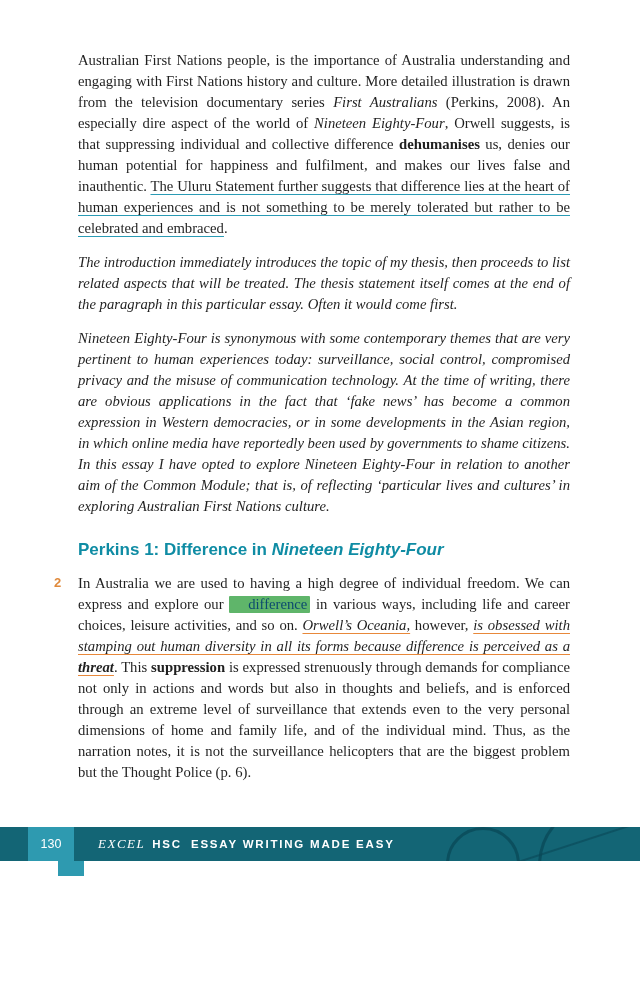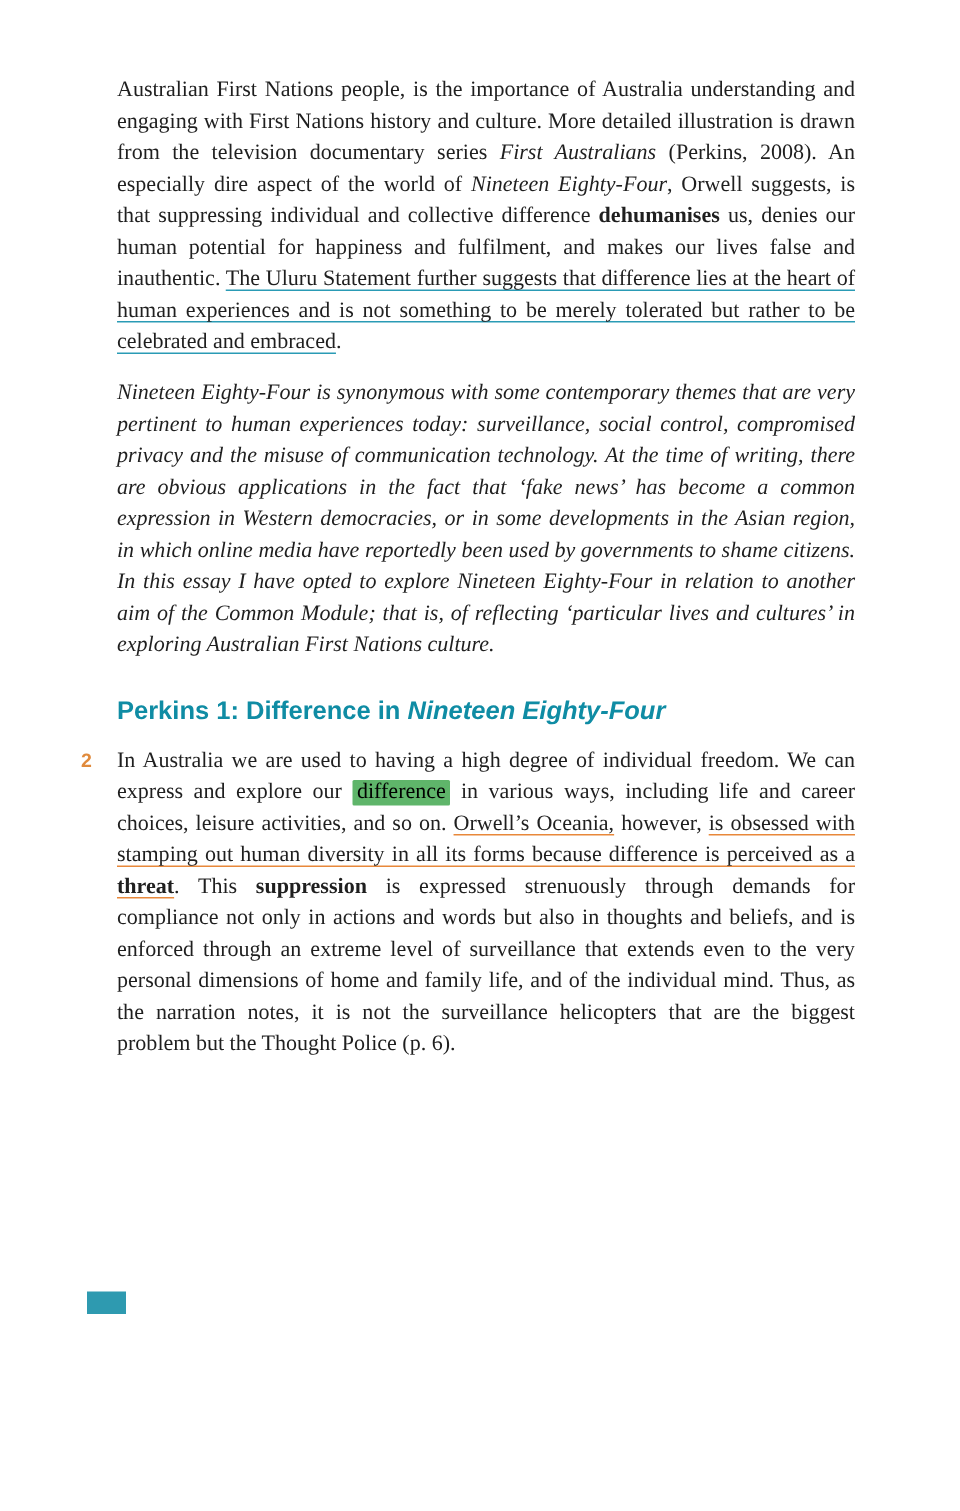--- a/index.html
+++ b/index.html
@@ -41,25 +41,26 @@
     text-decoration:underline;
     text-decoration-color:var(--ulTeal);
     text-decoration-thickness:1.4px;
     text-underline-offset:3px;
   }
   .u-orange{
     text-decoration:underline;
     text-decoration-color:var(--ulOrange);
     text-decoration-thickness:1.4px;
     text-underline-offset:3px;
+    font-style:italic;
   }
   .hl{
     background:var(--hl);
-    color:#000000;
-    padding:0 3px 1px 3px;
+    color:#0c4a6e;
+    padding:0 3px 1px 19px;
     border-radius:1px;
   }
   .section-heading{
     font-family:"Liberation Sans", sans-serif;
     font-weight:700;
     font-size:17px;
     line-height:22px;
     color:var(--teal);
     margin-top:22px;
     margin-bottom:12px;
@@ -145,29 +146,41 @@
 </style>
 </head>
 <body>
 
 <div class="page">
 
   <div class="content">
 
     <p class="body-text"><span>Australian First Nations people, is the importance of Australia understanding and engaging with First Nations history and culture. More detailed illustration is drawn from the television documentary series </span><span class="i">First Australians</span><span> (Perkins, 2008). An especially dire aspect of the world of </span><span class="i">Nineteen Eighty-Four</span><span>, Orwell suggests, is that suppressing individual and collective difference </span><span class="b">dehumanises</span><span> us, denies our human potential for happiness and fulfilment, and makes our lives false and inauthentic. </span><span class="u-teal">The Uluru Statement further suggests that difference lies at the heart of human experiences and is not something to be merely tolerated but rather to be celebrated and embraced</span><span>.</span></p>
 
+    <p class="body-text italic-para"><span>The introduction immediately introduces the topic of my thesis, then proceeds to list related aspects that will be treated. The thesis statement itself comes at the end of the paragraph in this particular essay. Often it would come first.</span></p>
 
     <p class="body-text italic-para"><span>Nineteen Eighty-Four is synonymous with some contemporary themes that are very pertinent to human experiences today: surveillance, social control, compromised privacy and the misuse of communication technology. At the time of writing, there are obvious applications in the fact that ‘fake news’ has become a common expression in Western democracies, or in some developments in the Asian region, in which online media have reportedly been used by governments to shame citizens. In this essay I have opted to explore Nineteen Eighty-Four in relation to another aim of the Common Module; that is, of reflecting ‘particular lives and cultures’ in exploring Australian First Nations culture.</span></p>
 
     <h2 class="section-heading"><span>Perkins 1: Difference in </span><span class="i">Nineteen Eighty-Four</span></h2>
 
 
     <div class="numbered-para">
       <span class="para-number">2</span>
       <p class="body-text"><span>In Australia we are used to having a high degree of individual freedom. We can express and explore our </span><span class="hl">difference</span><span> in various ways, including life and career choices, leisure activities, and so on. </span><span class="u-orange">Orwell’s Oceania,</span><span> however, </span><span class="u-orange">is obsessed with stamping out human diversity in all its forms because difference is perceived as a </span><span class="b u-orange">threat</span><span>. This </span><span class="b">suppression</span><span> is expressed strenuously through demands for compliance not only in actions and words but also in thoughts and beliefs, and is enforced through an extreme level of surveillance that extends even to the very personal dimensions of home and family life, and of the individual mind. Thus, as the narration notes, it is not the surveillance helicopters that are the biggest problem but the Thought Police (p. 6).</span></p>
     </div>
 
   </div>
 
+  <footer class="page-footer">
+    <div class="footer-ring ring-large"></div>
+    <div class="footer-ring ring-small"></div>
+    <div class="footer-line"></div>
+    <div class="page-num-box">130</div>
+    <div class="footer-title">
+      <span class="footer-brand">EXCEL</span>
+      <span class="footer-series">HSC</span>
+      <span class="footer-series">ESSAY WRITING MADE EASY</span>
+    </div>
+  </footer>
 
   <div class="footer-tab"></div>
 
 </div>
 
 </body></html>

